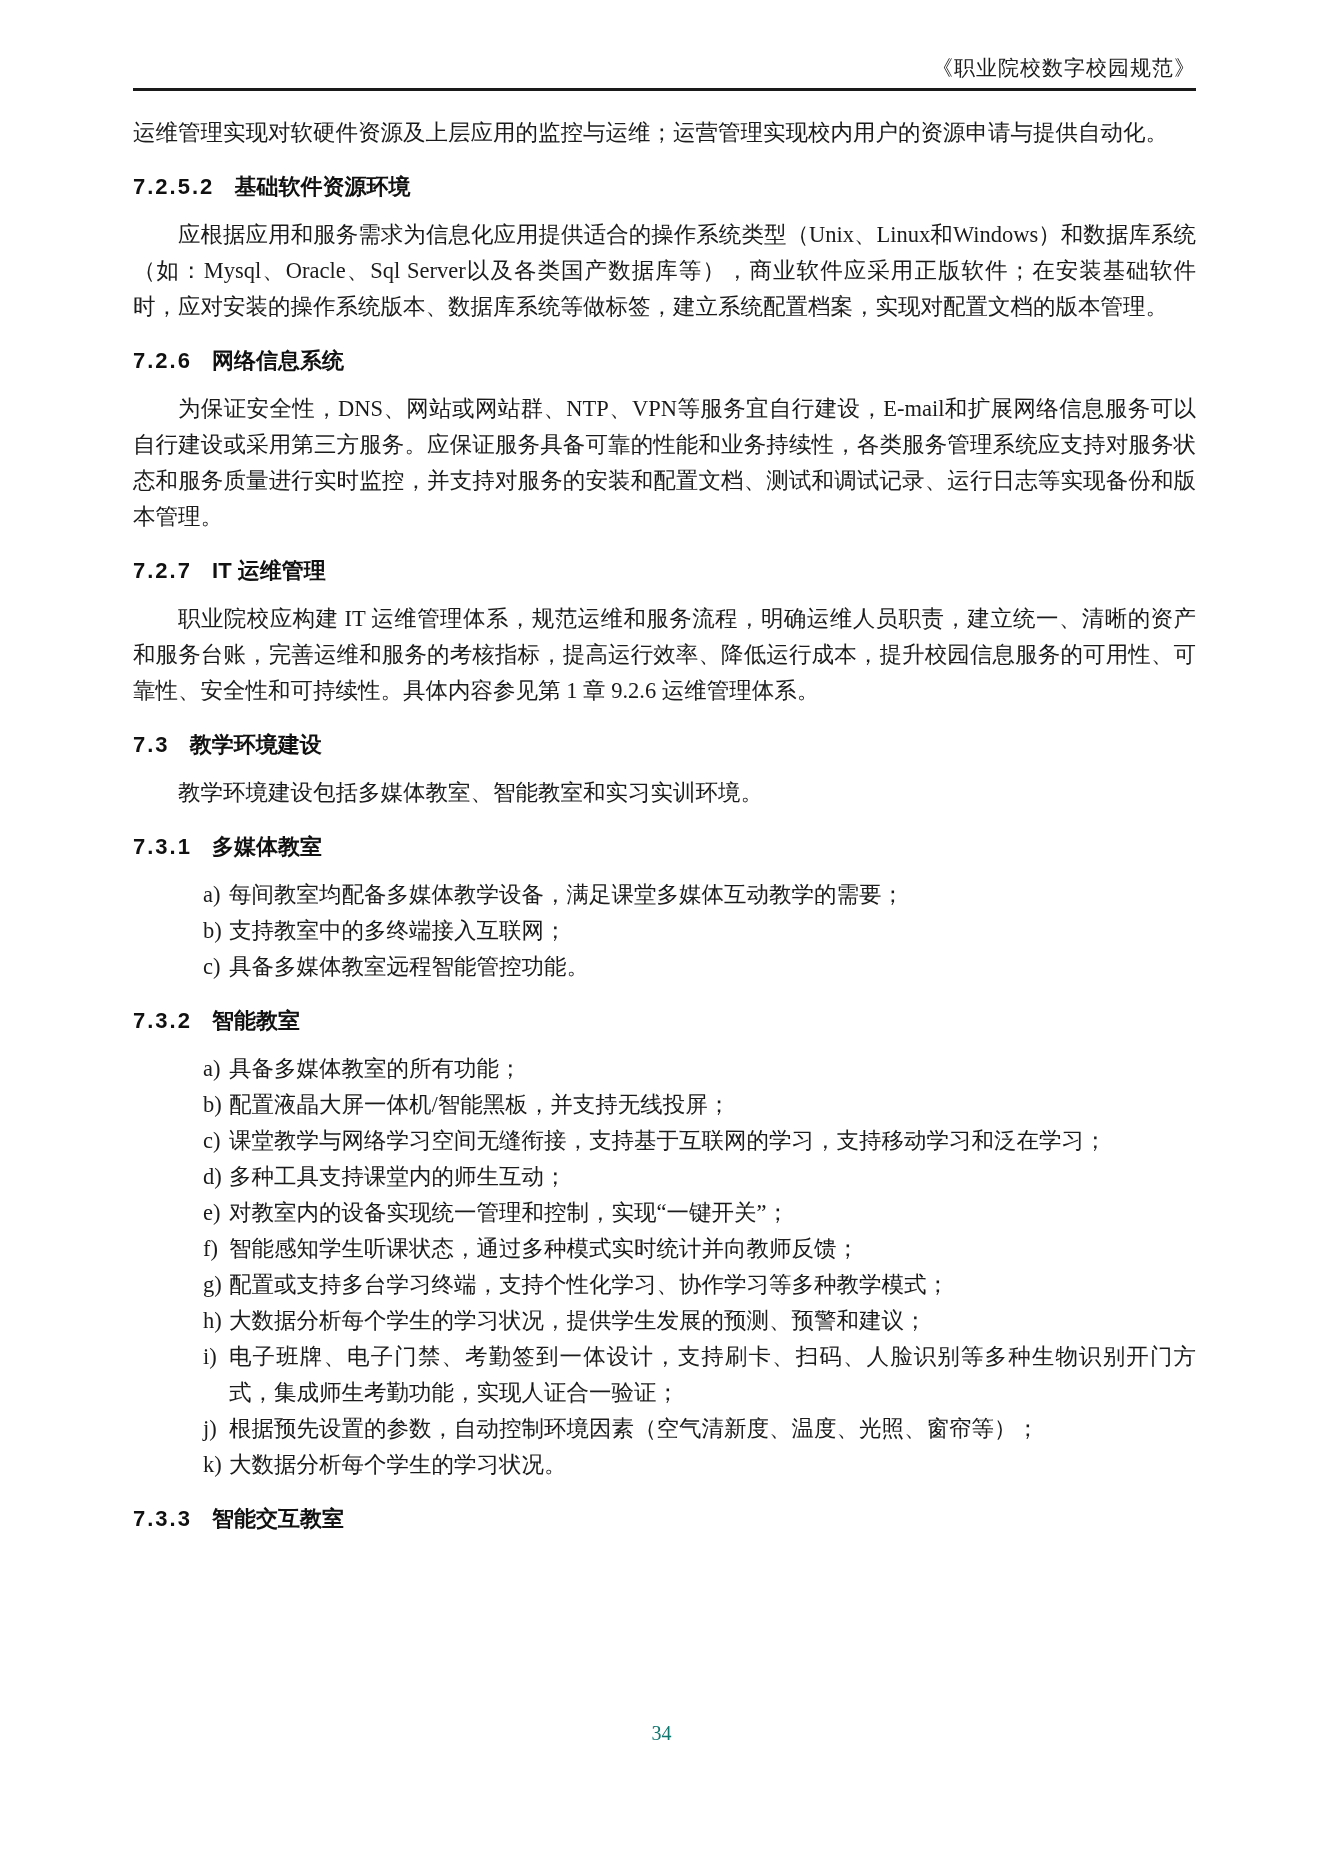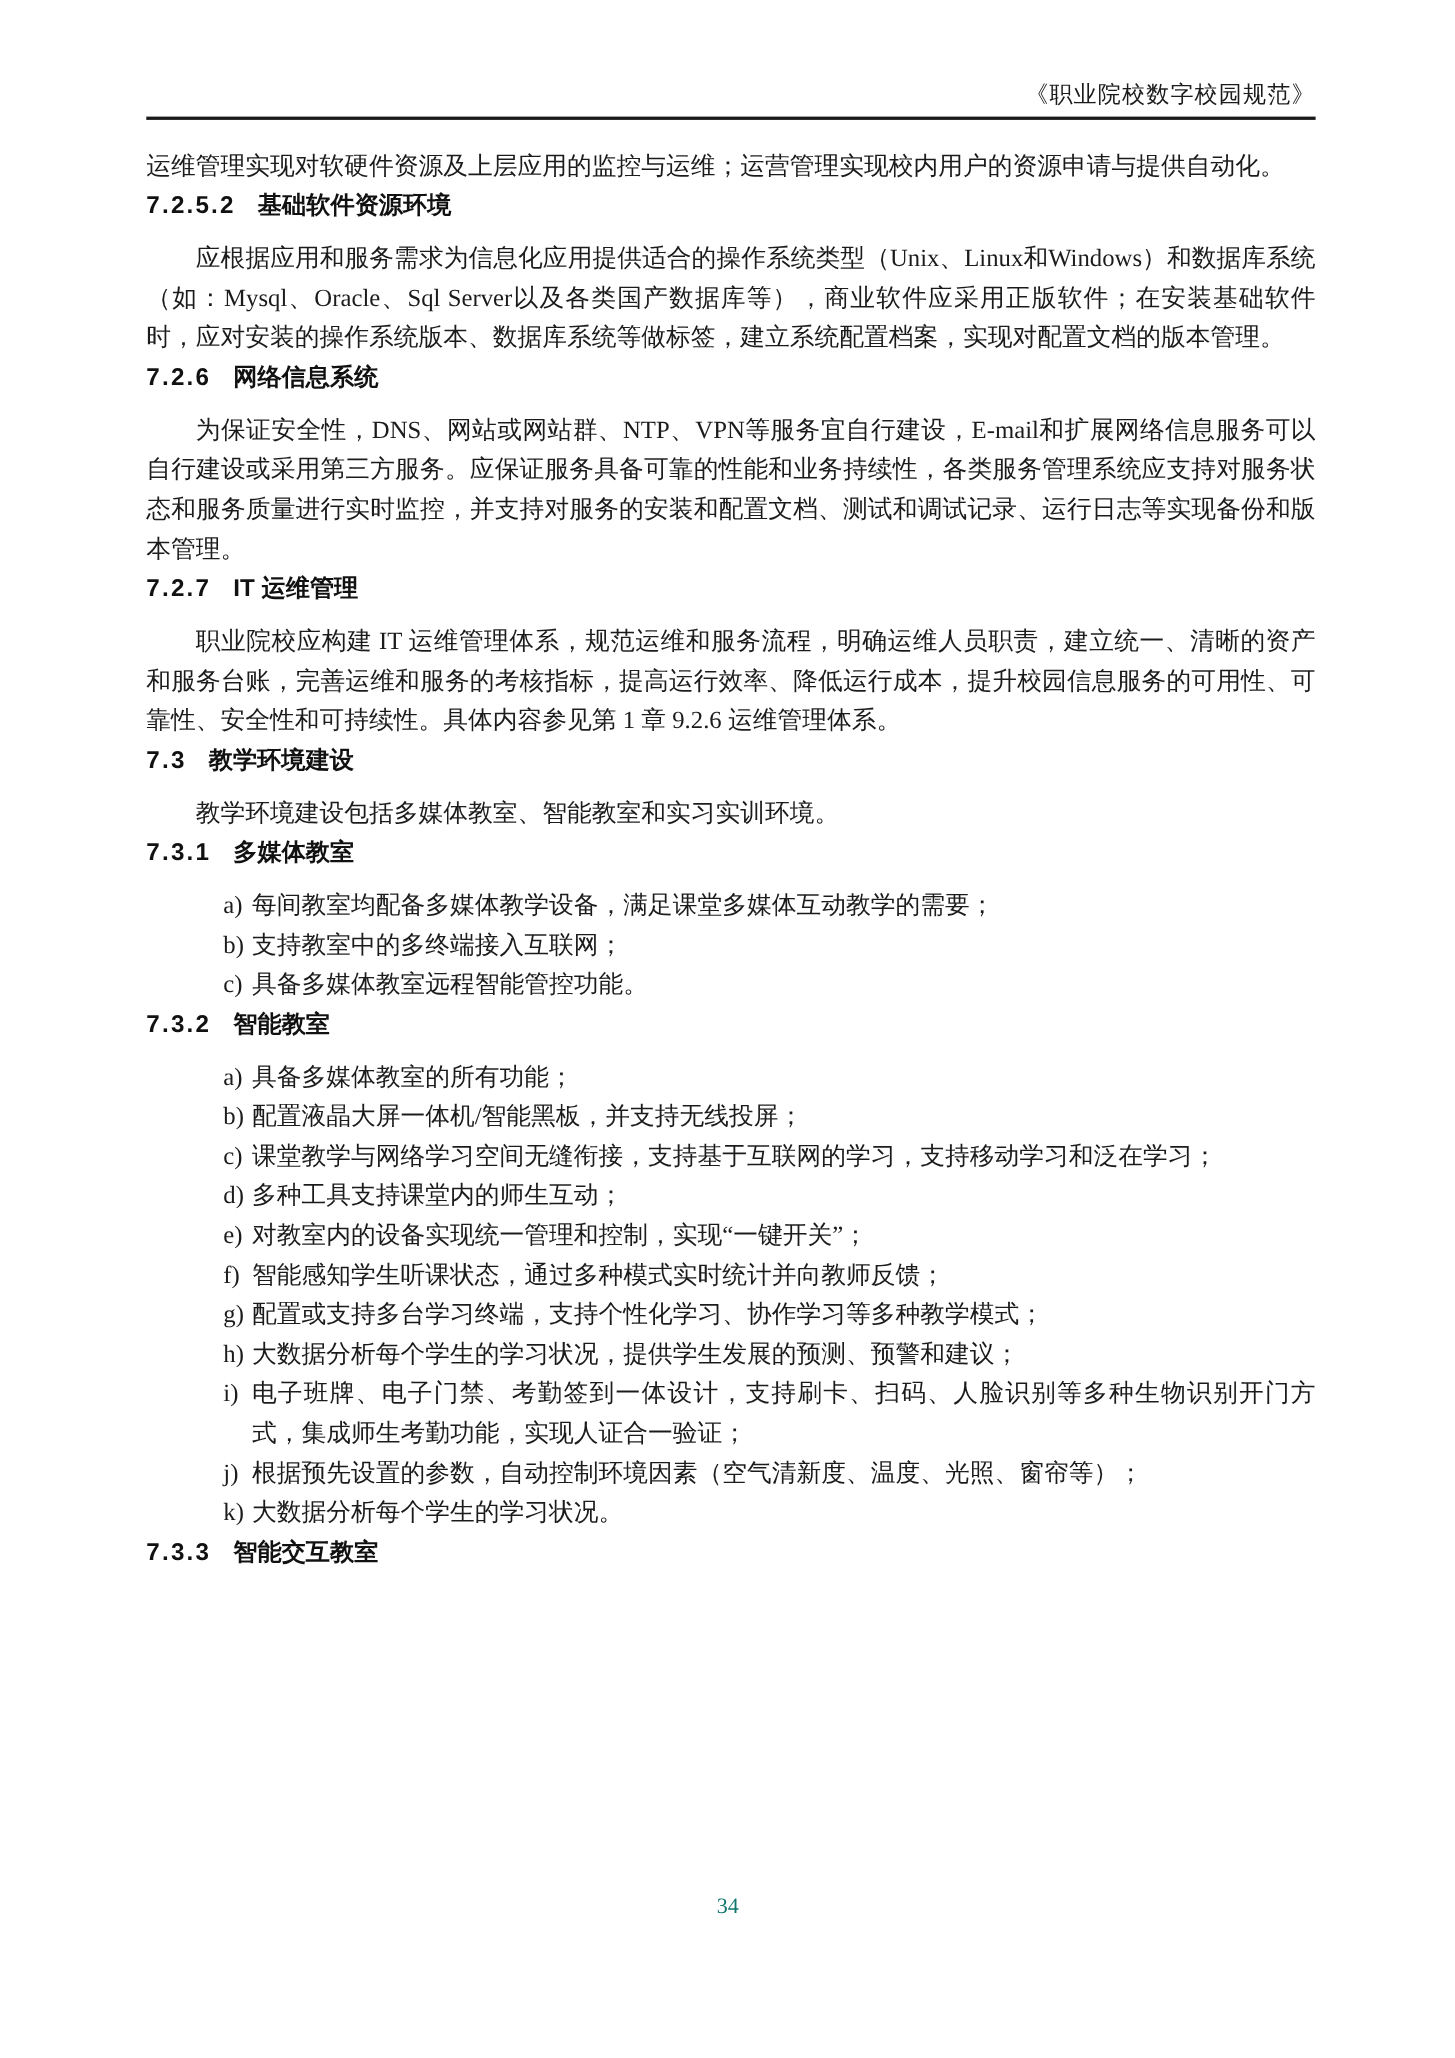--- a/index.html
+++ b/index.html
@@ -11,42 +11,42 @@
     color:#1b1b1b;
     font-family:"Liberation Serif","DejaVu Serif",serif;
     box-sizing:border-box;
     overflow:hidden;
   }
   .page-inner{
     position:absolute;
     left:133px;right:127px;top:0;
   }
   .doc-header{
-    padding-top:72px;
+    padding-top:54px;
     border-bottom:3px solid #1a1a1a;
     padding-bottom:6px;
     text-align:right;
   }
   .doc-header .hdr-title{
     font-size:21px;
     letter-spacing:1px;
   }
   .doc-main{
     padding-top:24px;
   }
   .body-p{
     margin:0;
     font-size:22.5px;
     line-height:36px;
     text-align:justify;
     text-indent:45px;
   }
   .body-p.no-indent{text-indent:0;}
   .heading{
-    margin:0 0 12px 0;
+    margin:18px 0 12px 0;
     font-family:"Liberation Sans","DejaVu Sans",sans-serif;
     font-weight:700;
     font-size:22px;
     line-height:36px;
     color:#111;
   }
   .h-num{
     letter-spacing:2px;
     margin-right:14px;
   }

